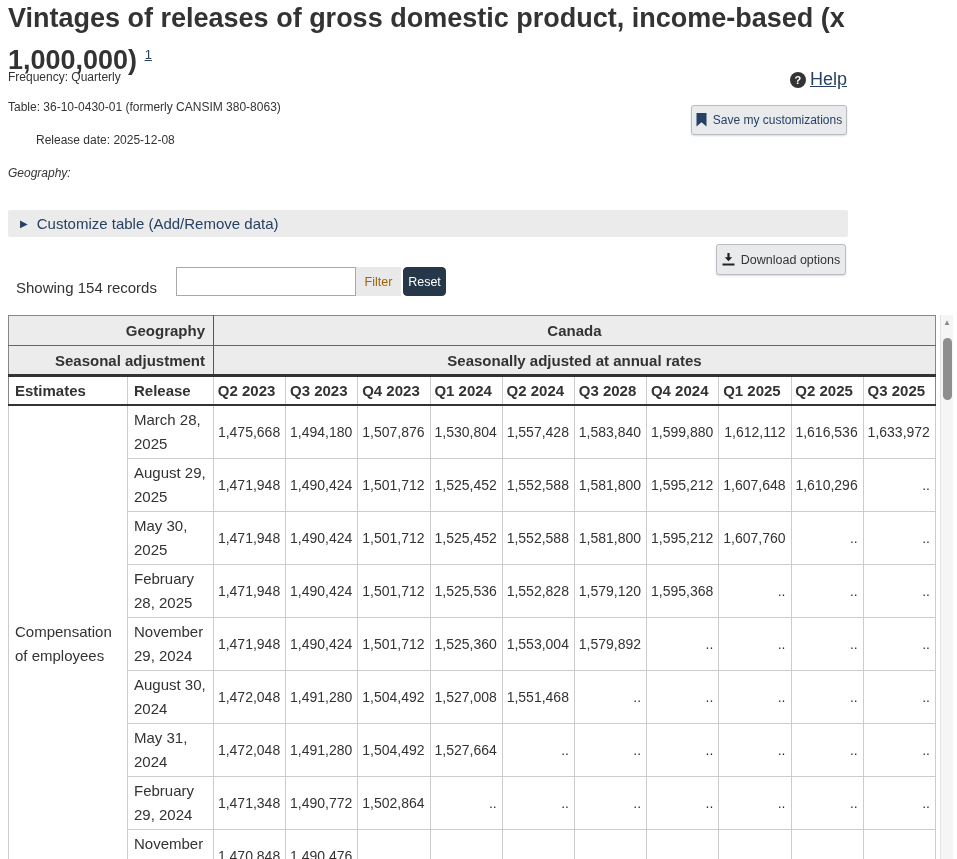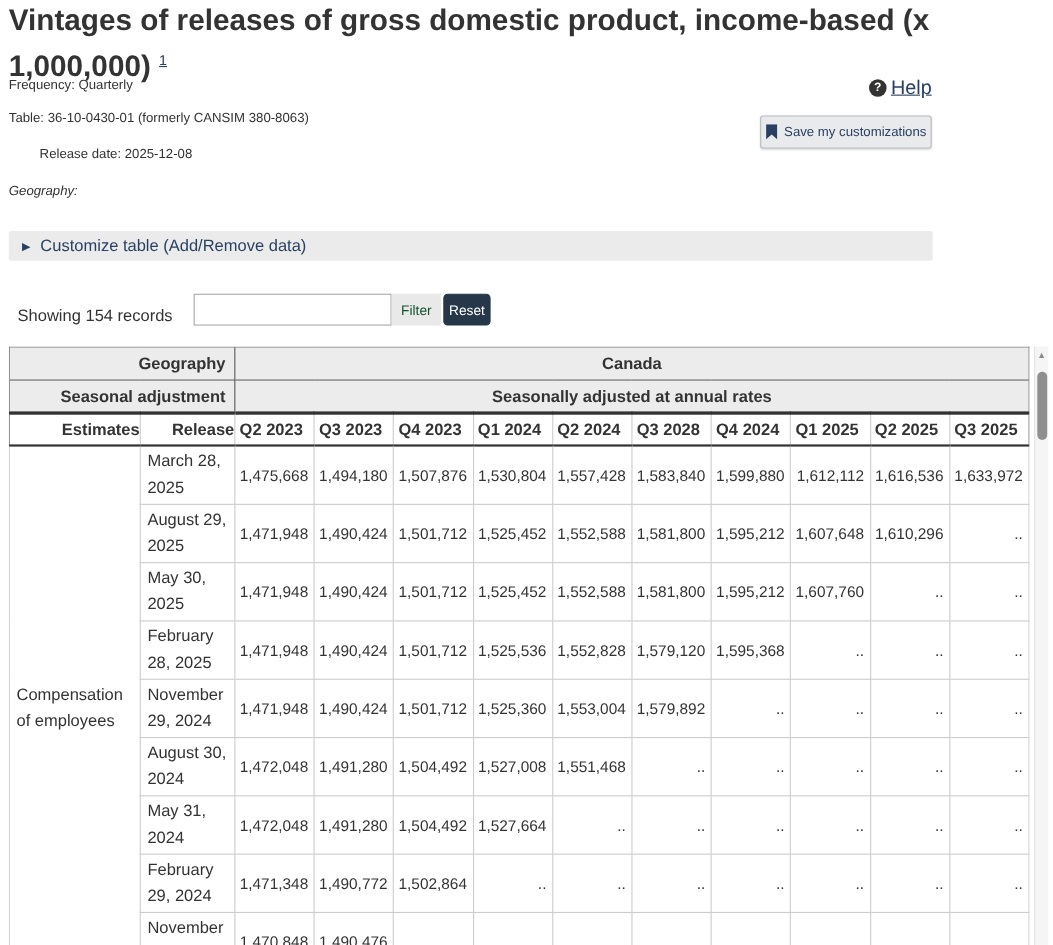--- a/index.html
+++ b/index.html
@@ -56,21 +56,21 @@
   }
   .customize-bar .tri { font-size: 10px; margin-right: 9px; color: #284162; }
   .showing { position: absolute; left: 16px; top: 279px; font-size: 15px; }
   .filter-input {
     position: absolute; left: 176px; top: 267px; width: 180px; height: 29px;
     border: 1px solid #a9a9a9; background: #fff; font-size: 14px; padding: 0 6px;
     font-family: "Liberation Sans", sans-serif;
   }
   .filter-btn {
     position: absolute; left: 356px; top: 267px; width: 45px; height: 29px;
-    background: #e9e9e9; border: none; font-size: 12.5px; color: #14532d; cursor: pointer;
+    background: #e9e9e9; border: none; font-size: 12.5px; color: #a16207; cursor: pointer;
     font-family: "Liberation Sans", sans-serif;
   }
   .reset-btn {
     position: absolute; left: 403px; top: 267px; width: 43px; height: 29px;
     background: #26374A; border: 1px solid #26374A; border-radius: 4px;
     font-size: 12.5px; color: #fff; cursor: pointer;
     font-family: "Liberation Sans", sans-serif;
   }
   .table-wrap {
     position: absolute; left: 8px; top: 315px; width: 928px; height: 544px;
@@ -84,21 +84,21 @@
   col.c-rel { width: 86px; }
   col.c-q  { width: 72.2px; }
   .vt th { font-weight: 700; }
   .hrow1 th, .hrow2 th { background: #ececec; height: 30px; }
   .hrow1 th { border-bottom: 1px solid #666; }
   .hrow2 th { border-bottom: 3px solid #333; }
   th.right-label { text-align: right; padding-right: 8px; border-right: 1px solid #555; }
   th.center-label { text-align: center; }
   .hrow3 th { background: #fff; height: 29px; border-bottom: 2px solid #333; border-right: 1px solid #ccc; }
   .hrow3 th:last-child { border-right: none; }
-  th.left-h { text-align: right; padding-left: 6px; }
+  th.left-h { text-align: left; padding-left: 6px; }
   th.q-h { text-align: center; padding-right: 6px; }
   .vt tbody td { border: 1px solid #ccc; height: 50px; vertical-align: middle; }
   td.estimate-cell { padding: 2px 6px; text-align: left; line-height: 24px; }
   td.release-cell { padding: 2px 6px; text-align: left; line-height: 24px; }
   td.num { text-align: right; padding-right: 5px; font-size: 14px; }
   .vscrollbar {
     position: absolute; left: 940px; top: 315px; width: 13px; height: 544px;
     background: #f5f5f5; border-left: 1px solid #e3e3e3;
   }
   .sb-up {
@@ -135,20 +135,28 @@
 
   <div class="meta reldate">Release date: 2025-12-08</div>
 
   <div class="meta geog">Geography:</div>
 
   <div class="customize-bar">
     <span class="tri">▶</span>
     <span>Customize table (Add/Remove data)</span>
   </div>
 
+  <button class="btn-light download-btn">
+    <svg width="13" height="13" viewBox="0 0 13 13">
+        <path d="M6.5 0 v6.5" stroke="#222" stroke-width="2.2" fill="none"></path>
+        <path d="M2.8 4.2 L6.5 8.3 L10.2 4.2 z" fill="#222"></path>
+        <rect x="0.5" y="10.5" width="12" height="2" fill="#222"></rect>
+      </svg>
+    <span>Download options</span>
+  </button>
 
   <div class="showing">Showing 154 records</div>
 
   <input class="filter-input" value="" style="">
   <button class="filter-btn">Filter</button>
   <button class="reset-btn">Reset</button>
 
   <div class="table-wrap">
     <table class="vt">
       <colgroup>

